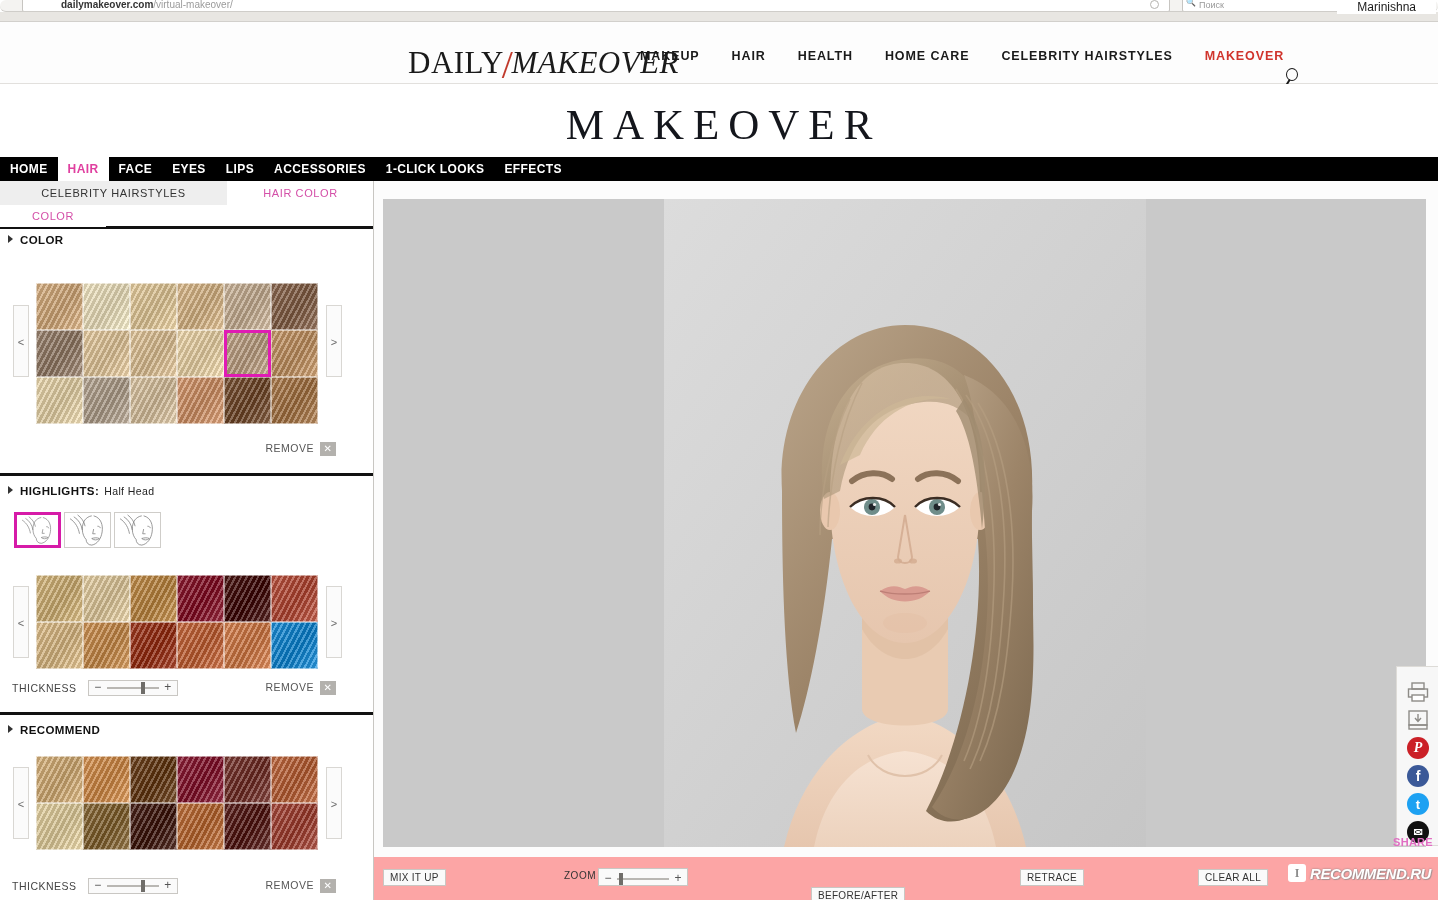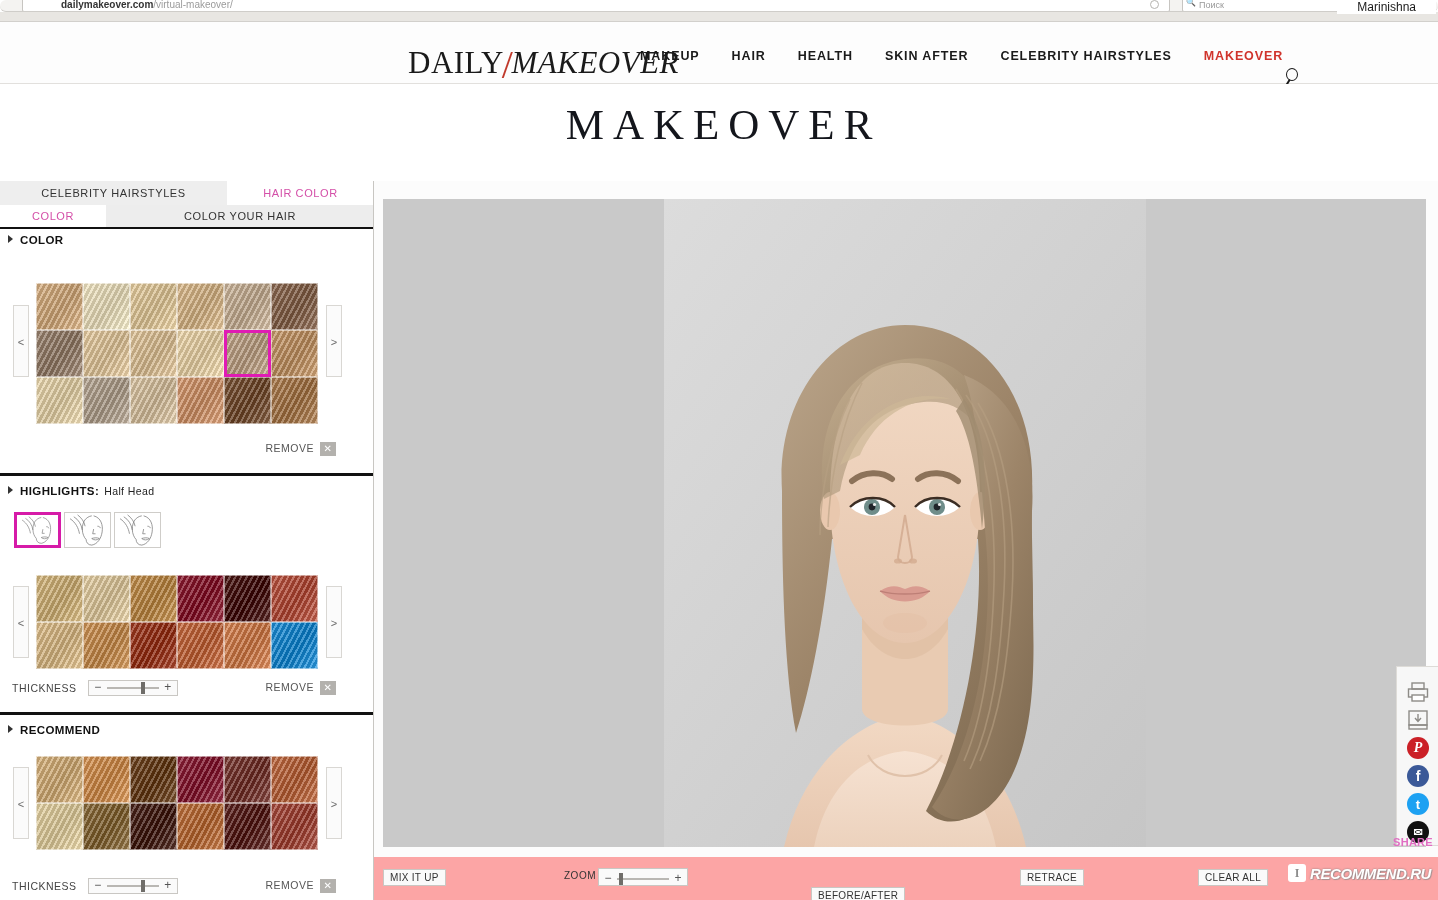--- a/index.html
+++ b/index.html
@@ -259,43 +259,43 @@
     <div class="bb-srch-ico">🔍</div>
   </div>
   <div class="bb-strip"></div>
   <div class="bb-user">Marinishna</div>
 
   <div class="site-header">
     <div class="logo">
       <span class="lo-b">DAILY</span><span class="slash">/</span><span class="lo-i">MAKEOVER</span>
     </div>
     <div class="topnav">
-      <a href="#">MAKEUP</a><a href="#">HAIR</a><a href="#">HEALTH</a><a href="#">SKIN AFTER</a><a href="#">CELEBRITY HAIRSTYLES</a><a href="#" class="accent">MAKEOVER</a>
+      <a href="#">MAKEUP</a><a href="#">HAIR</a><a href="#">HEALTH</a><a href="#">HOME CARE</a><a href="#">CELEBRITY HAIRSTYLES</a><a href="#" class="accent">MAKEOVER</a>
     </div>
     <div class="hdr-search">
       <div class="circ"></div>
       <div class="hndl"></div>
     </div>
   </div>
 
   <div class="makeover-banner">
     <div class="mk-title">MAKEOVER</div>
   </div>
 
+  <div class="tabstrip" id="tabstrip"><div class="tab">HOME</div><div class="tab active">HAIR</div><div class="tab">FACE</div><div class="tab">EYES</div><div class="tab">LIPS</div><div class="tab">ACCESSORIES</div><div class="tab">1-CLICK LOOKS</div><div class="tab">EFFECTS</div></div>
 
   <div class="left-panel">
 
     <div class="subtabs">
       <div class="subtab st1">CELEBRITY HAIRSTYLES</div>
       <div class="subtab st2">HAIR COLOR</div>
     </div>
 
     <div class="subtabs2">
       <div class="subtab2 sa">COLOR</div>
-      <div class="subtab2 sb">COLOR YOUR HAIR</div>
     </div>
 
     <div class="section" style="height:247px;">
       <div class="sect-head">
         <span class="caret"></span><span>COLOR</span>
       </div>
       <div class="swatch-area" style="height:190px;">
         <div class="arrow-btn" style="left:13px; top:54px;">&lt;</div>
         <div class="arrow-btn" style="left:326px; top:54px;">&gt;</div>
         <div class="grid" id="grid-color" style="left:36px; top:32px; grid-template-columns:repeat(6,47px);">

